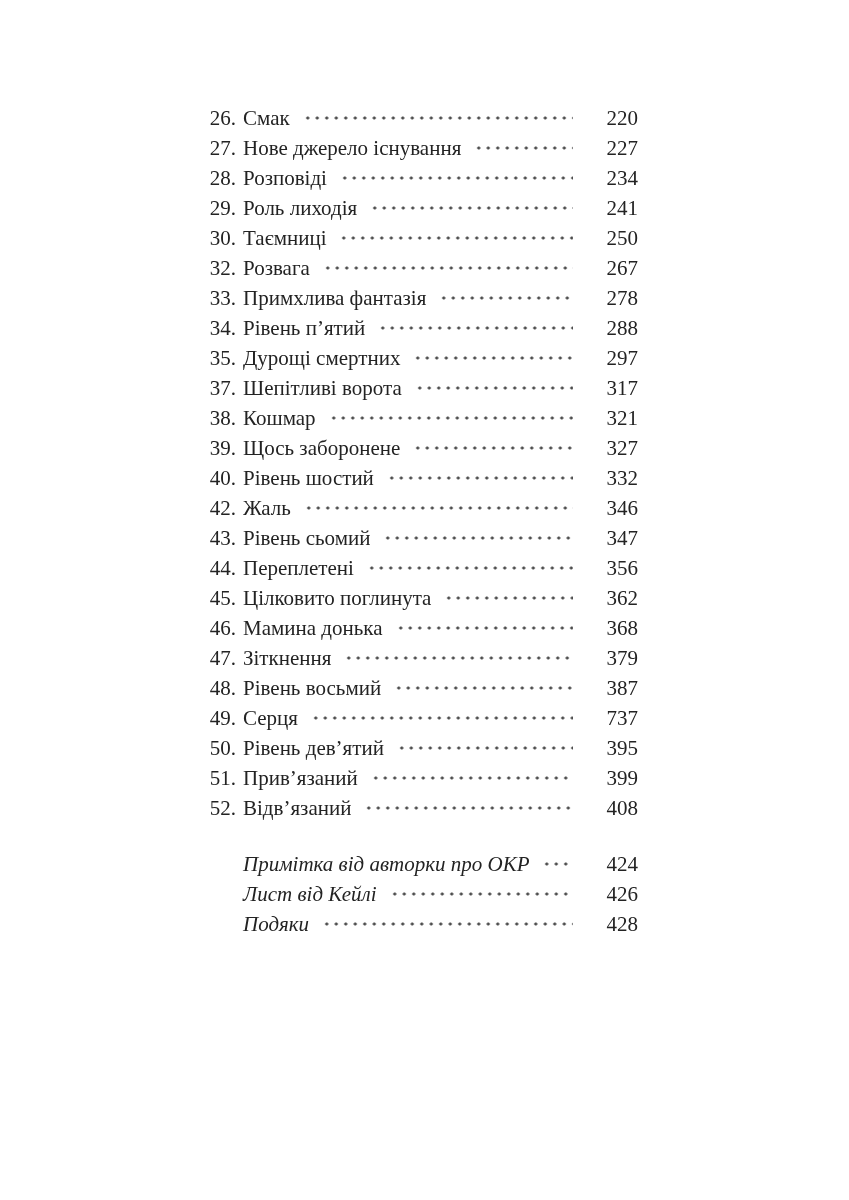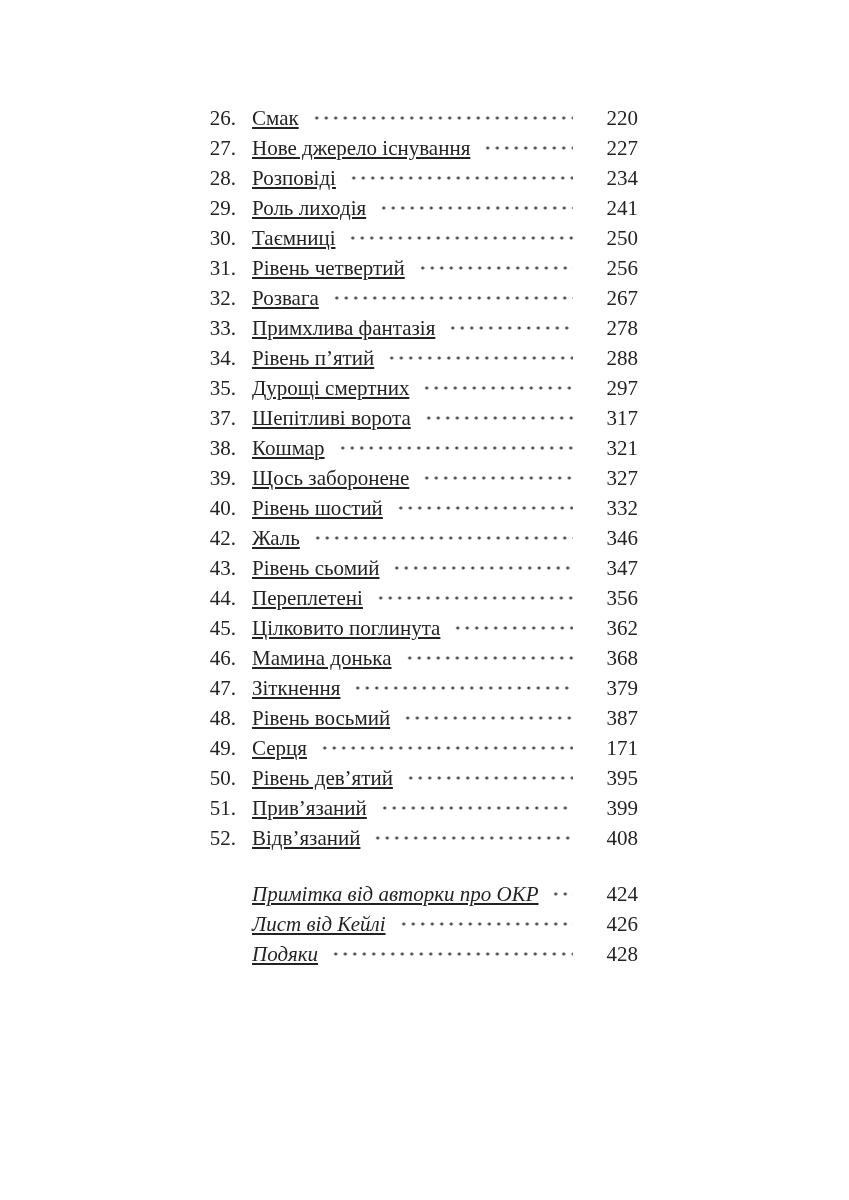--- a/index.html
+++ b/index.html
@@ -31,22 +31,21 @@
     font-size: 21px;
     white-space: nowrap;
   }
   .num {
     flex: none;
     width: 46px;
     text-align: right;
   }
   .title {
     flex: none;
-    margin-left: 16px;
-    text-decoration: underline;
+    margin-left: 7px;
   }
   .prefix { font-style: italic; }
   .prefix:not(:empty) { margin-right: 0.32em; }
   .leader {
     flex: 1 1 0;
     min-width: 0;
     align-self: center;
     height: 12px;
     margin-left: 13px;
     margin-right: 20px;
@@ -92,26 +91,20 @@
     <span class="leader"></span>
     <span class="pg">241</span>
   </div>
       <div class="row">
     <span class="num">30.</span>
     <span class="title"><i class="prefix"></i><span class="ttext">Таємниці</span></span>
     <span class="leader"></span>
     <span class="pg">250</span>
   </div>
       <div class="row">
-    <span class="num">31.</span>
-    <span class="title"><i class="prefix"></i><span class="ttext">Рівень четвертий</span></span>
-    <span class="leader"></span>
-    <span class="pg">256</span>
-  </div>
-      <div class="row">
     <span class="num">32.</span>
     <span class="title"><i class="prefix"></i><span class="ttext">Розвага</span></span>
     <span class="leader"></span>
     <span class="pg">267</span>
   </div>
       <div class="row">
     <span class="num">33.</span>
     <span class="title"><i class="prefix"></i><span class="ttext">Примхлива фантазія</span></span>
     <span class="leader"></span>
     <span class="pg">278</span>
@@ -191,21 +184,21 @@
       <div class="row">
     <span class="num">48.</span>
     <span class="title"><i class="prefix"></i><span class="ttext">Рівень восьмий</span></span>
     <span class="leader"></span>
     <span class="pg">387</span>
   </div>
       <div class="row">
     <span class="num">49.</span>
     <span class="title"><i class="prefix"></i><span class="ttext">Серця</span></span>
     <span class="leader"></span>
-    <span class="pg">171</span>
+    <span class="pg">737</span>
   </div>
       <div class="row">
     <span class="num">50.</span>
     <span class="title"><i class="prefix"></i><span class="ttext">Рівень дев’ятий</span></span>
     <span class="leader"></span>
     <span class="pg">395</span>
   </div>
       <div class="row">
     <span class="num">51.</span>
     <span class="title"><i class="prefix"></i><span class="ttext">Прив’язаний</span></span>

